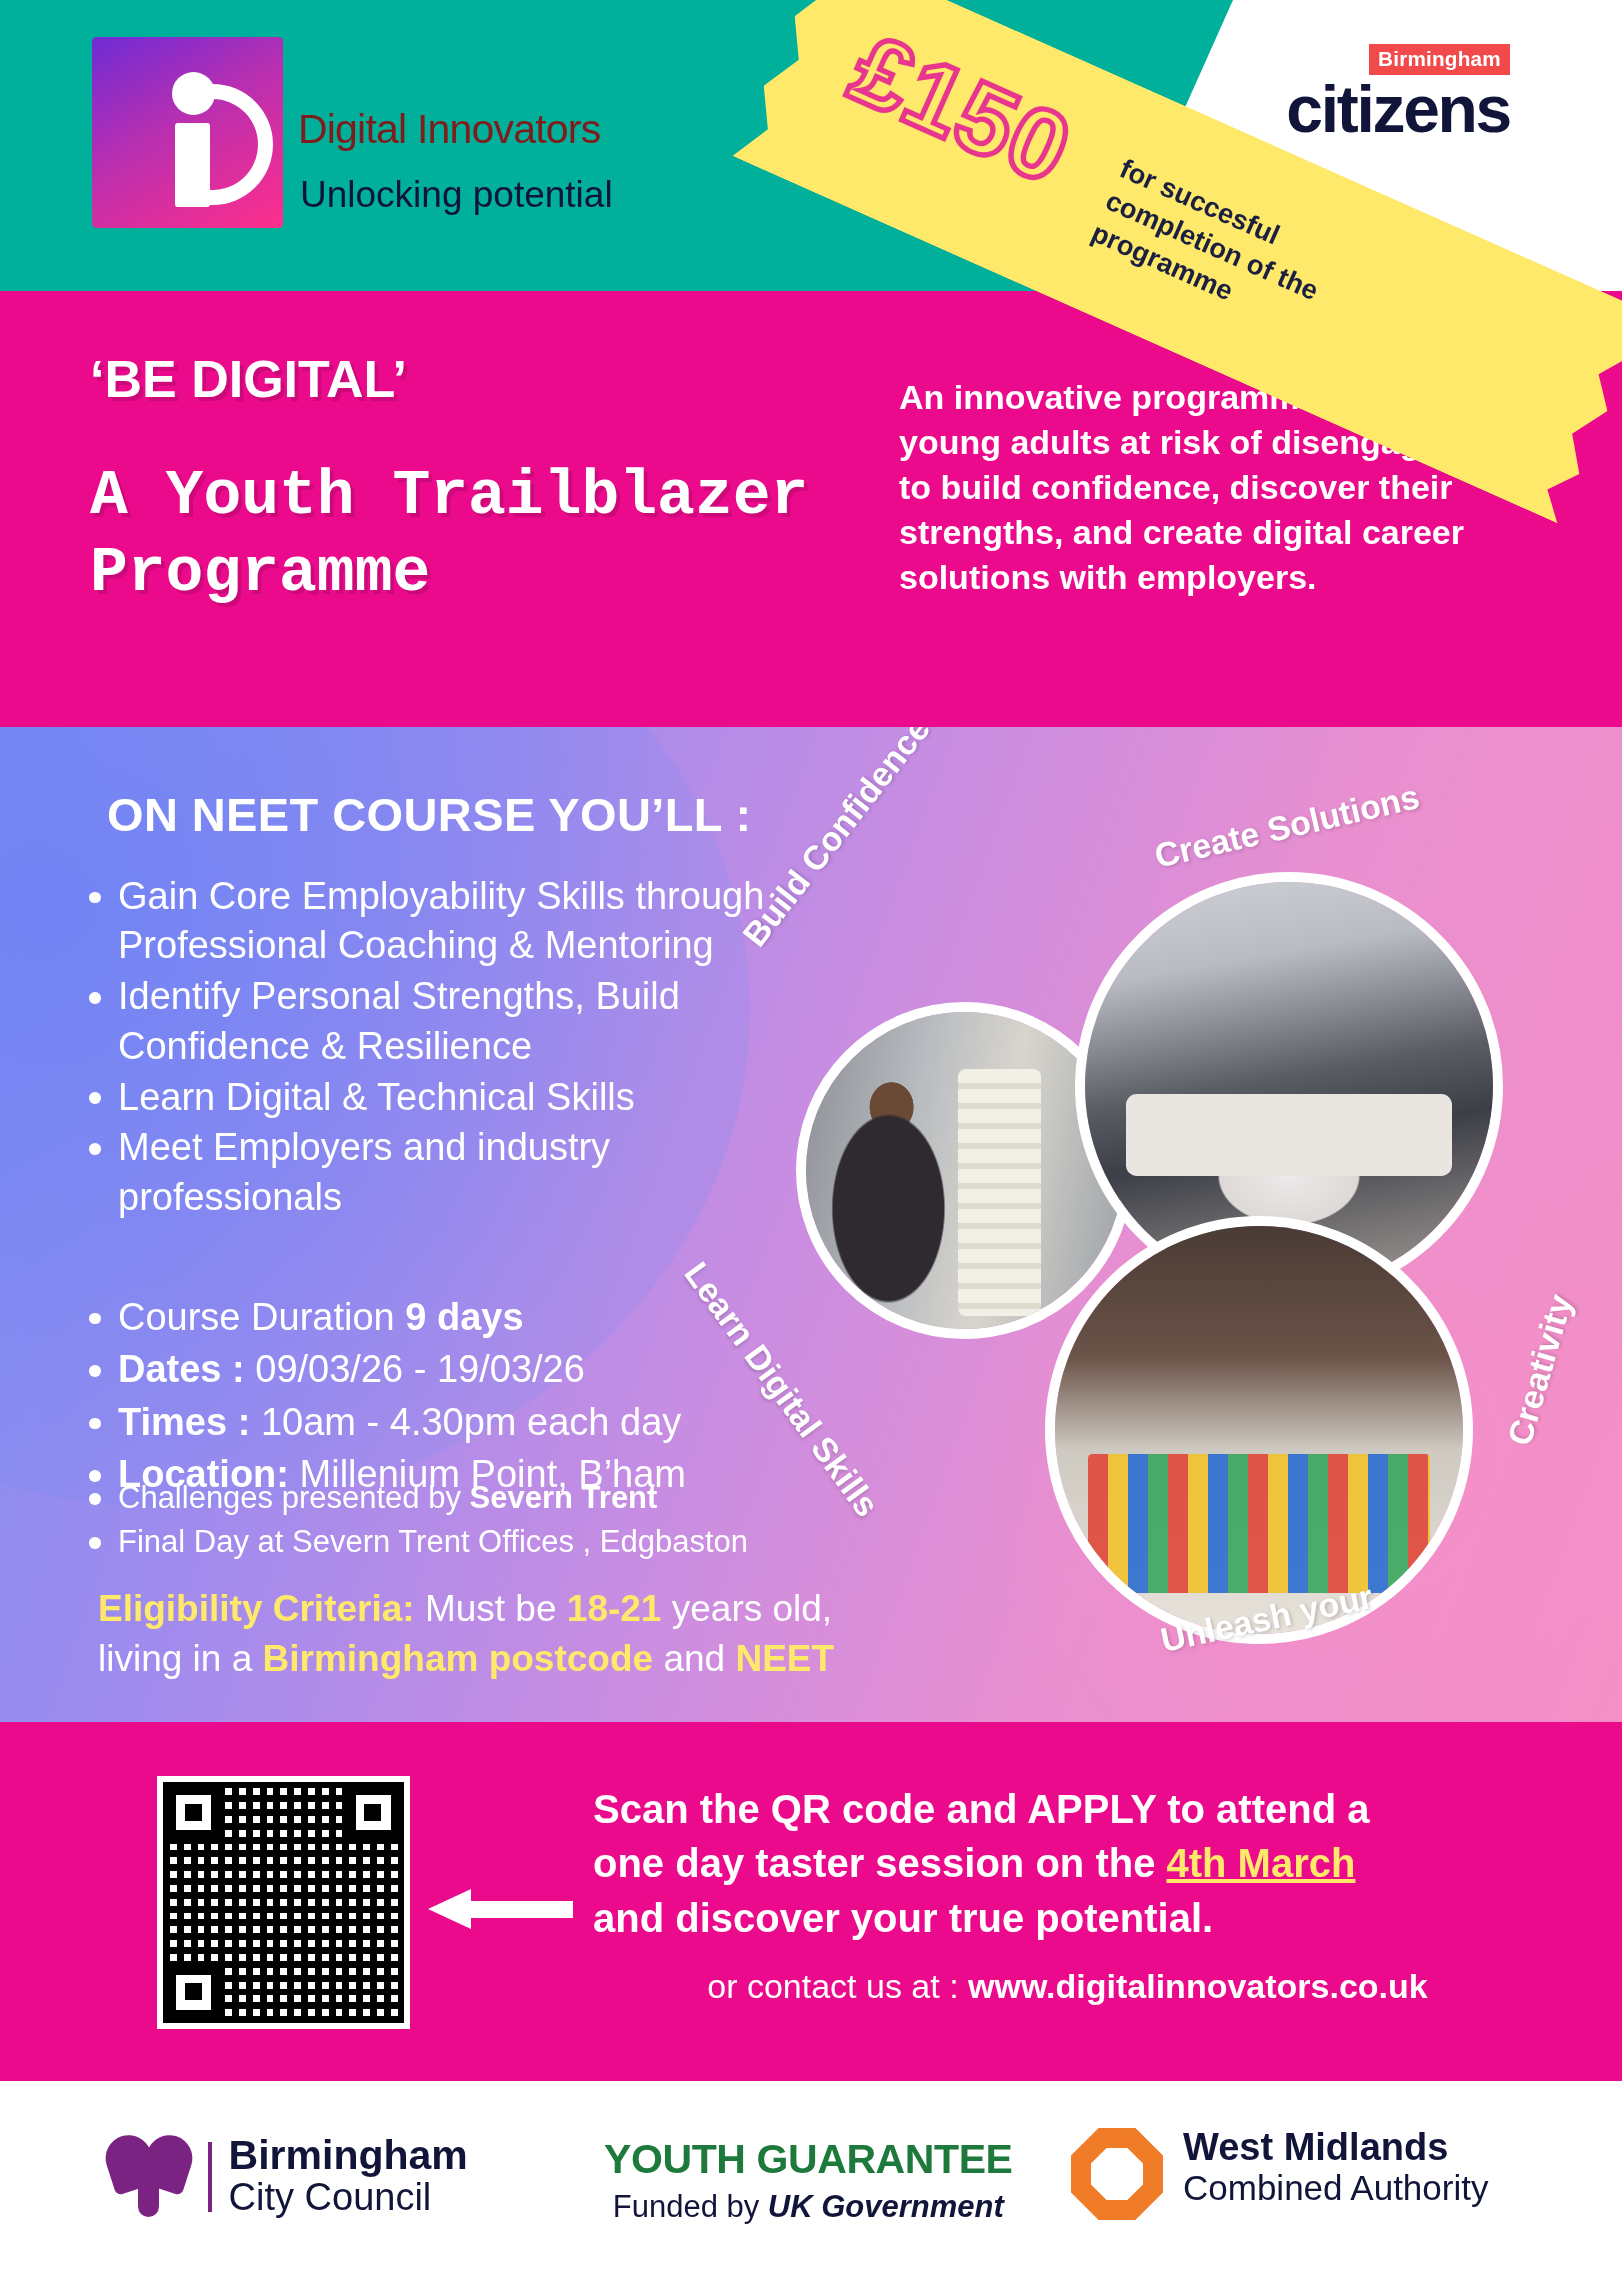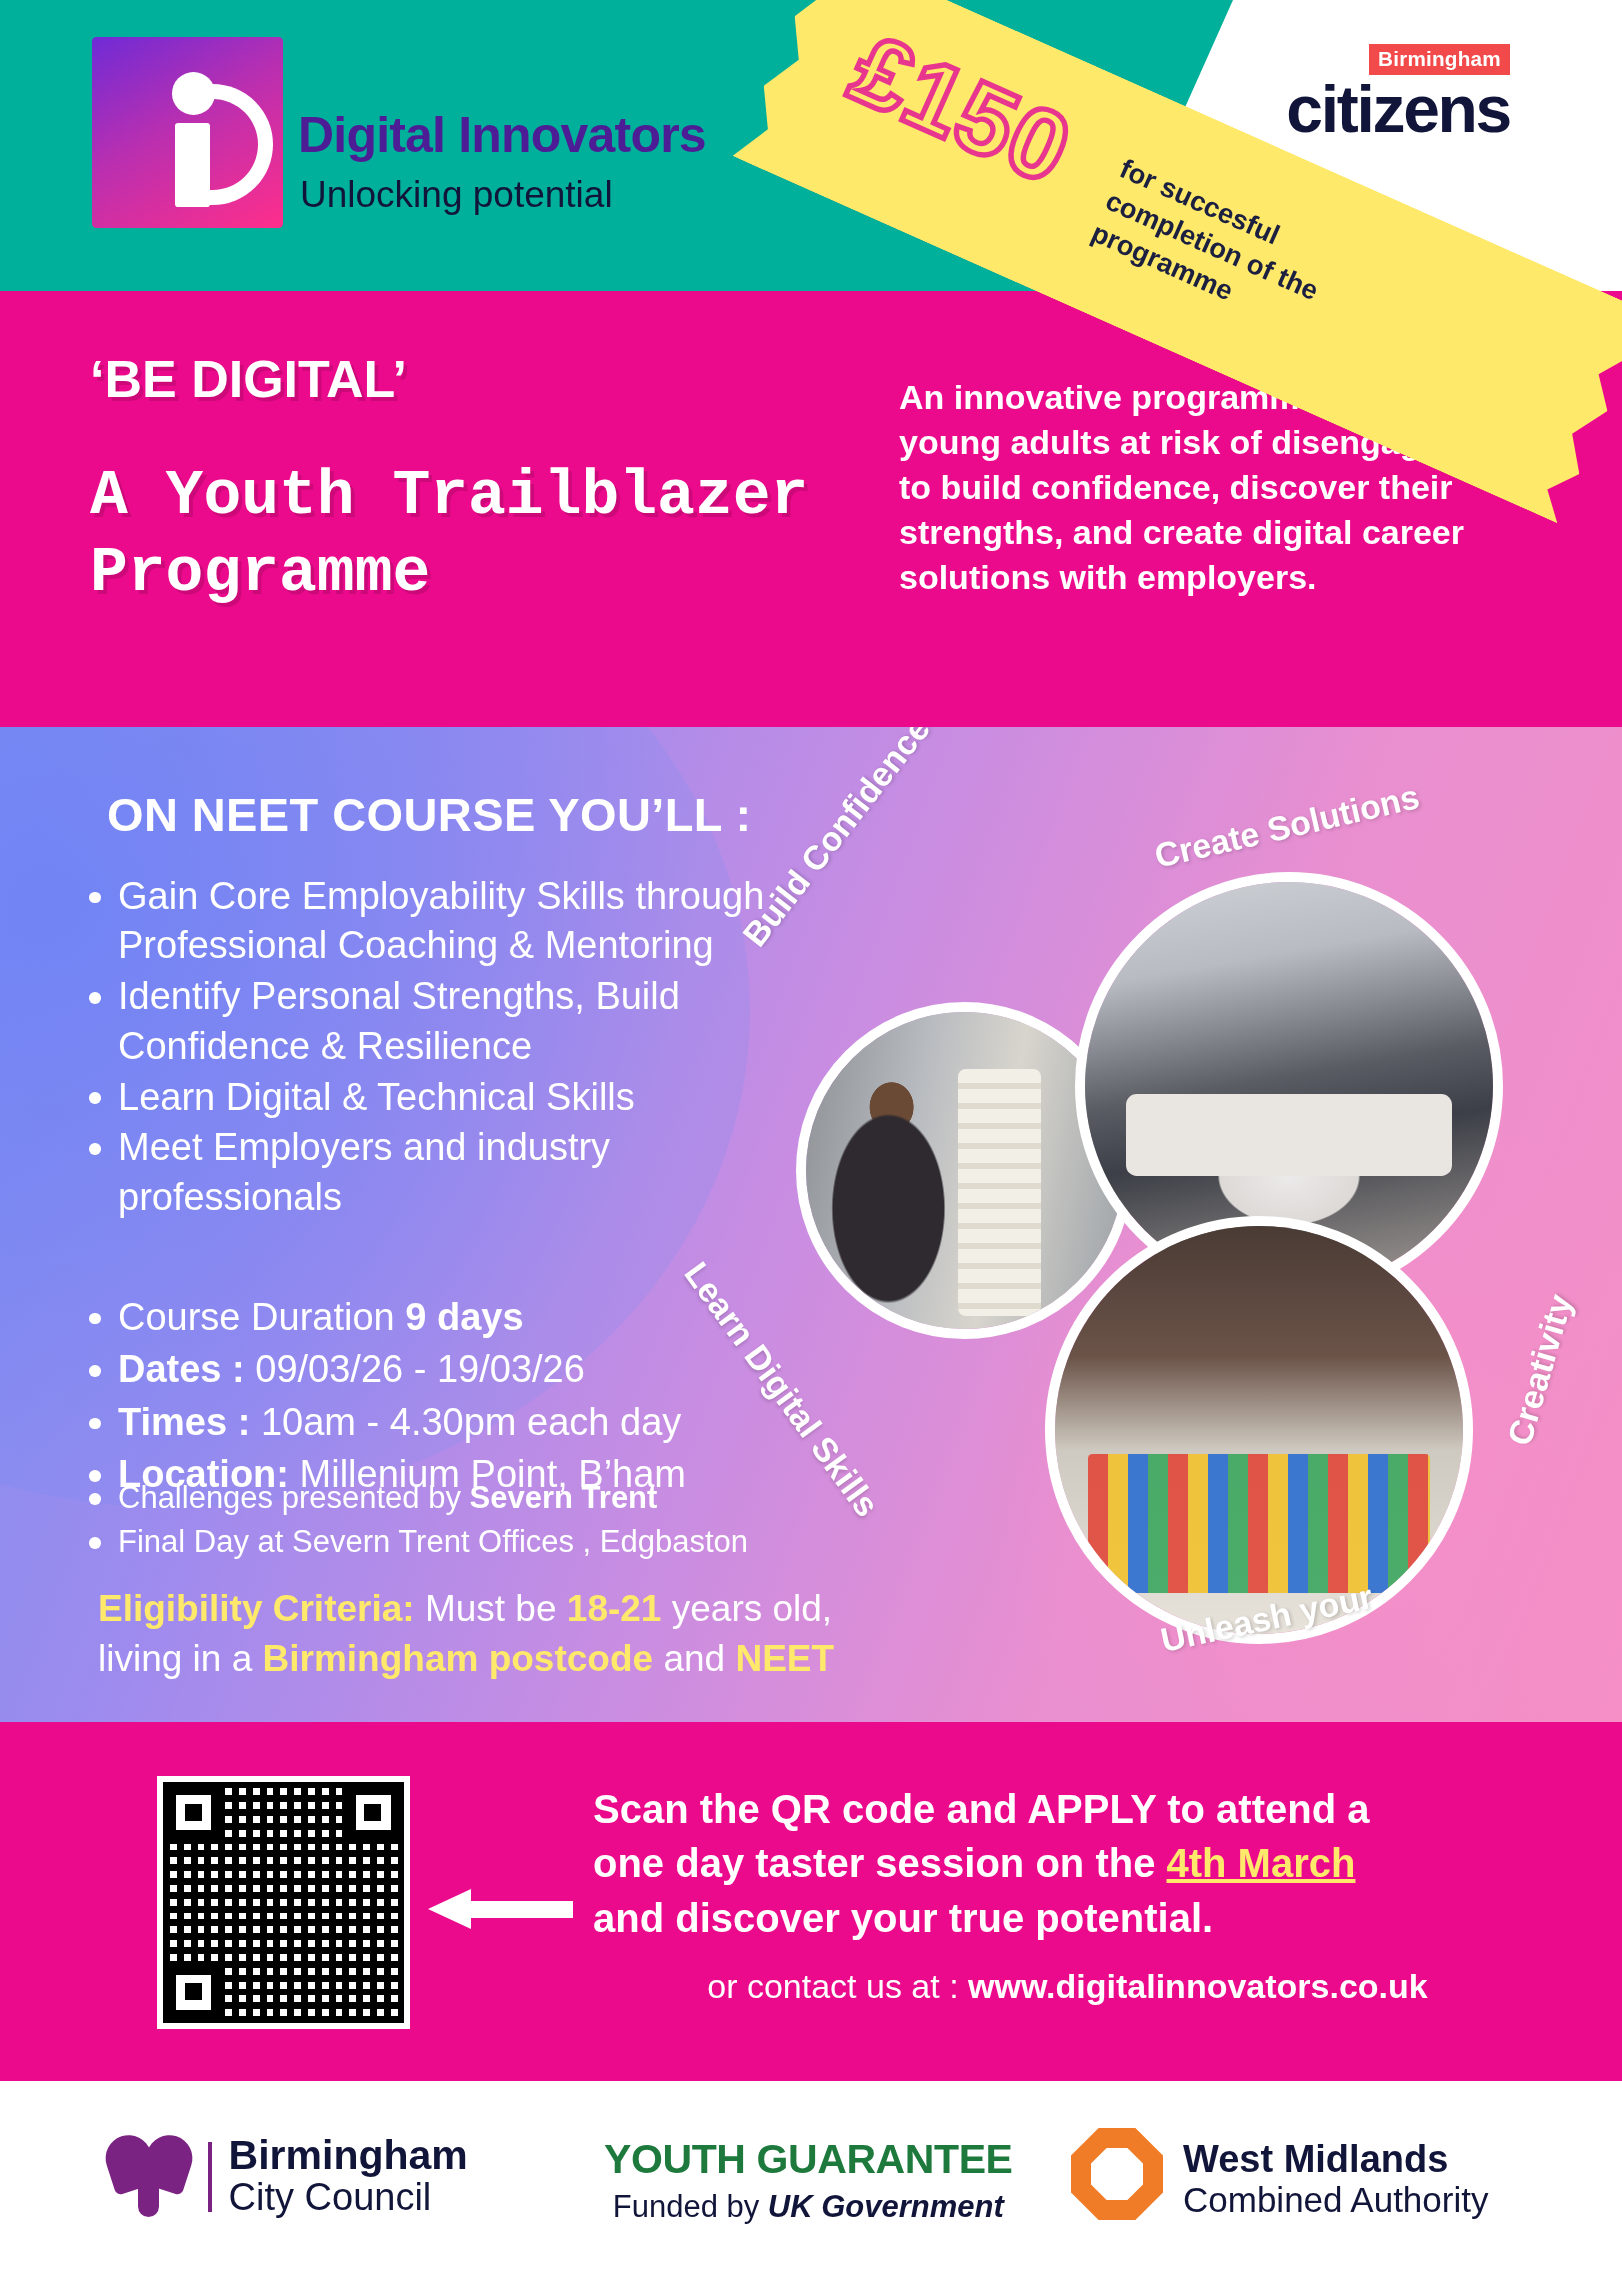--- a/index.html
+++ b/index.html
@@ -66,23 +66,23 @@
     left: 115px; top: 47px;
     width: 66px; height: 121px;
     border: 15.3px solid #ffffff;
     border-left: none;
     border-radius: 0 61px 61px 0;
     background: transparent;
   }
   .di-name {
     position: absolute;
     left: 298px; top: 106px;
-    font-size: 50px;
-    font-weight: bold;
-    color: #4c1d95;
+    font-size: 41px;
+    font-weight: normal;
+    color: #7f1d1d;
     letter-spacing: -0.8px;
   }
   .di-tag {
     position: absolute;
     left: 300px; top: 174px;
     font-size: 37px;
     color: #12153a;
     letter-spacing: 0px;
   }
   .citizens {
@@ -465,21 +465,21 @@
     left: 604px; top: 55px;
     text-align: center;
   }
   .yg-title { font-size: 41px; font-weight: bold; color: #1e7a3c; letter-spacing: -0.4px; }
   .yg-sub { font-size: 31px; color: #12153a; margin-top: 6.1px; }
   .yg-sub b { font-weight: bold; font-style: italic; }
 
   .wmca {
     position: absolute;
     left: 1071px; top: 47px;
-    display: flex; align-items: flex-end;
+    display: flex; align-items: flex-start;
   }
   .wmca-mark {
     width: 92px; height: 92px;
     position: relative;
     margin-right: 20px;
   }
   .wmca-oct {
     position: absolute;
     left: 0; top: 0;
     width: 92px; height: 92px;

